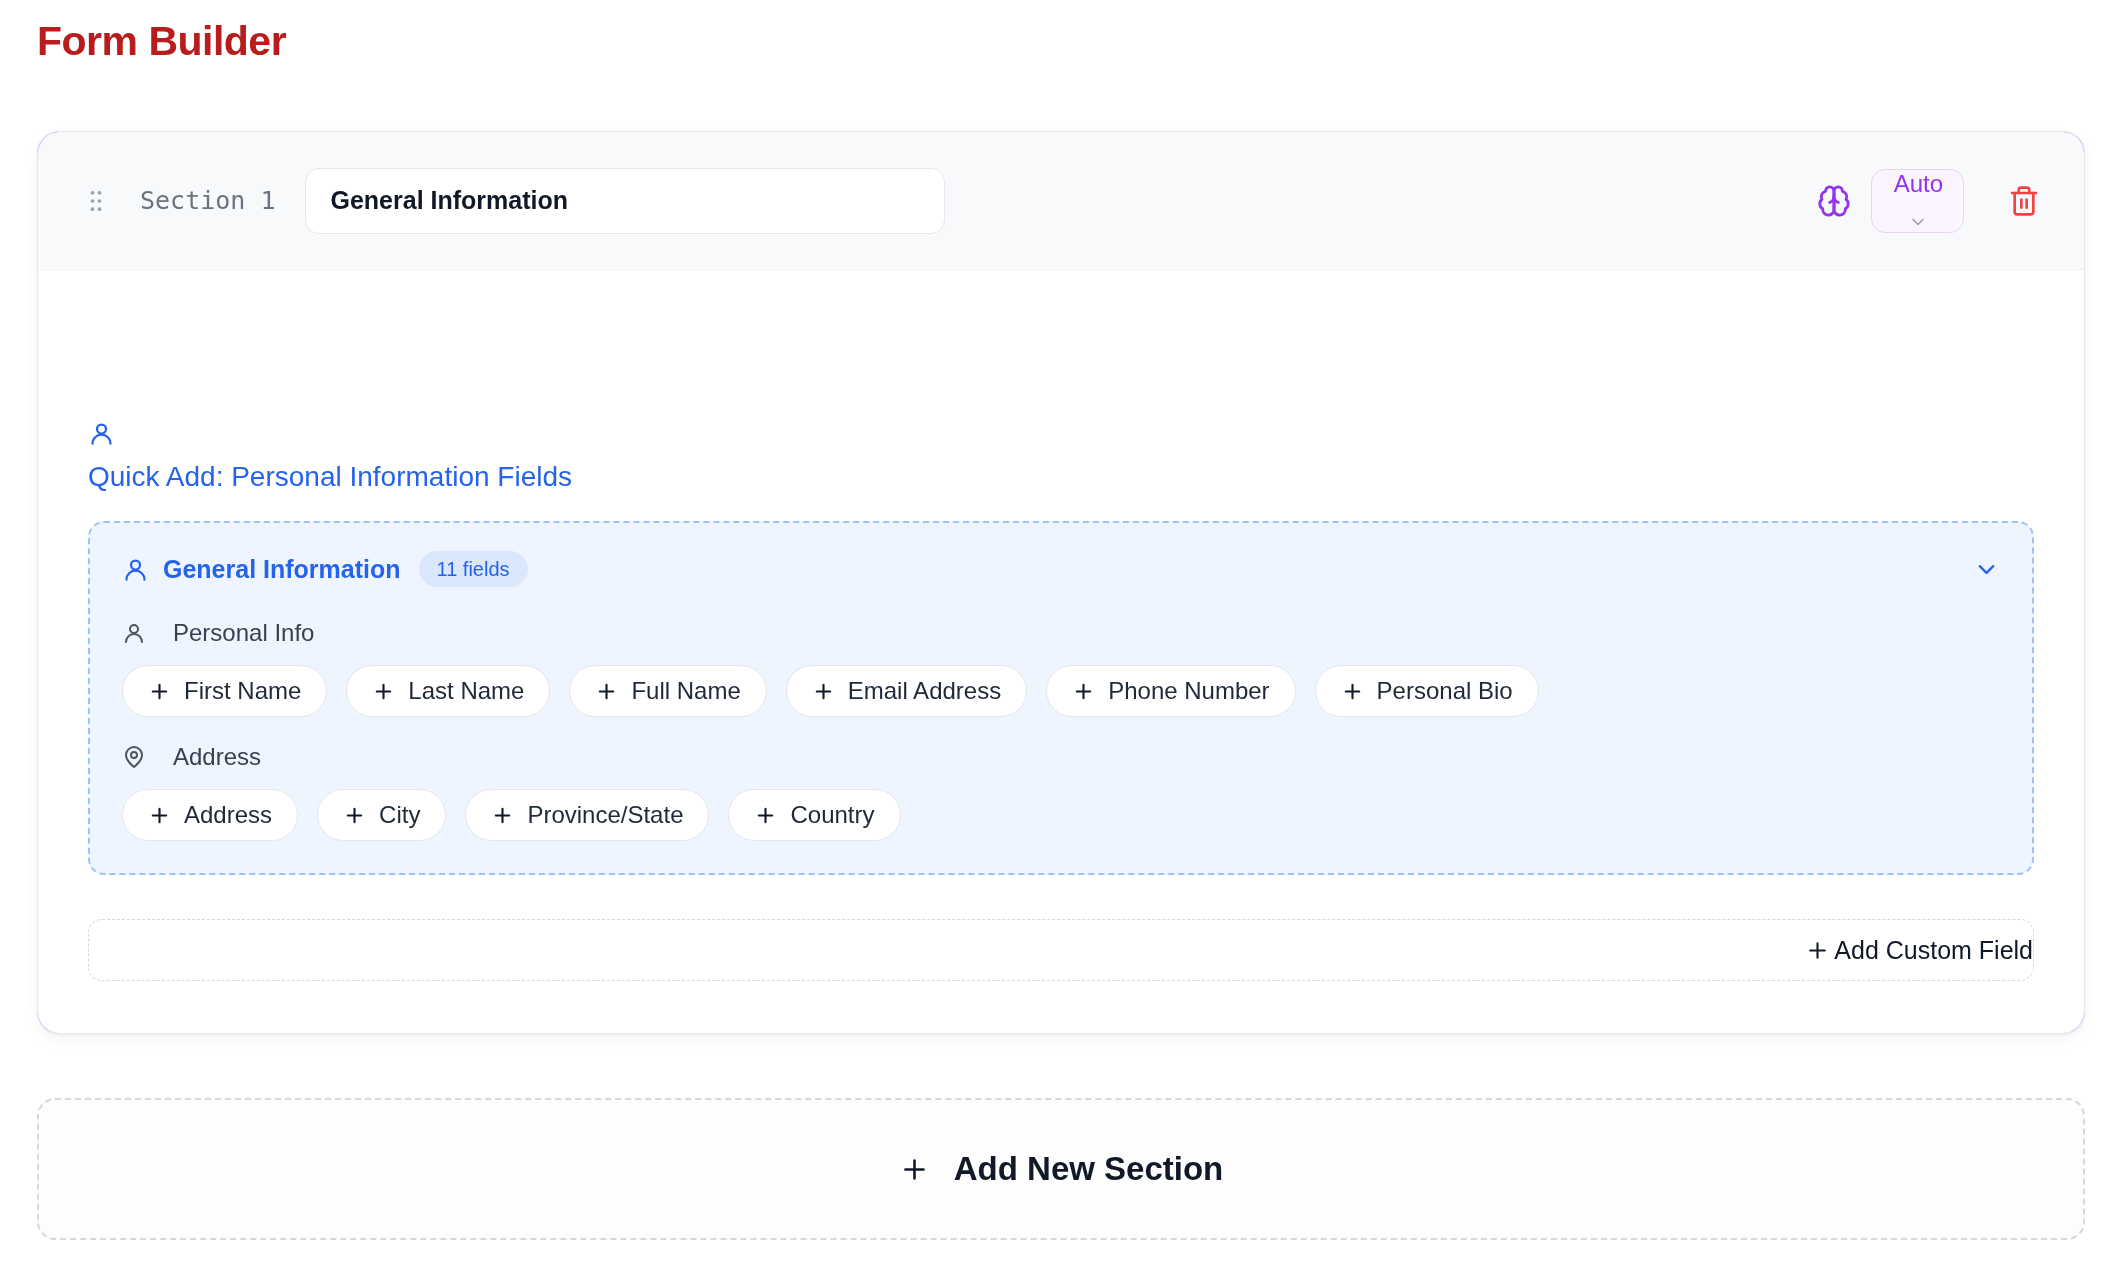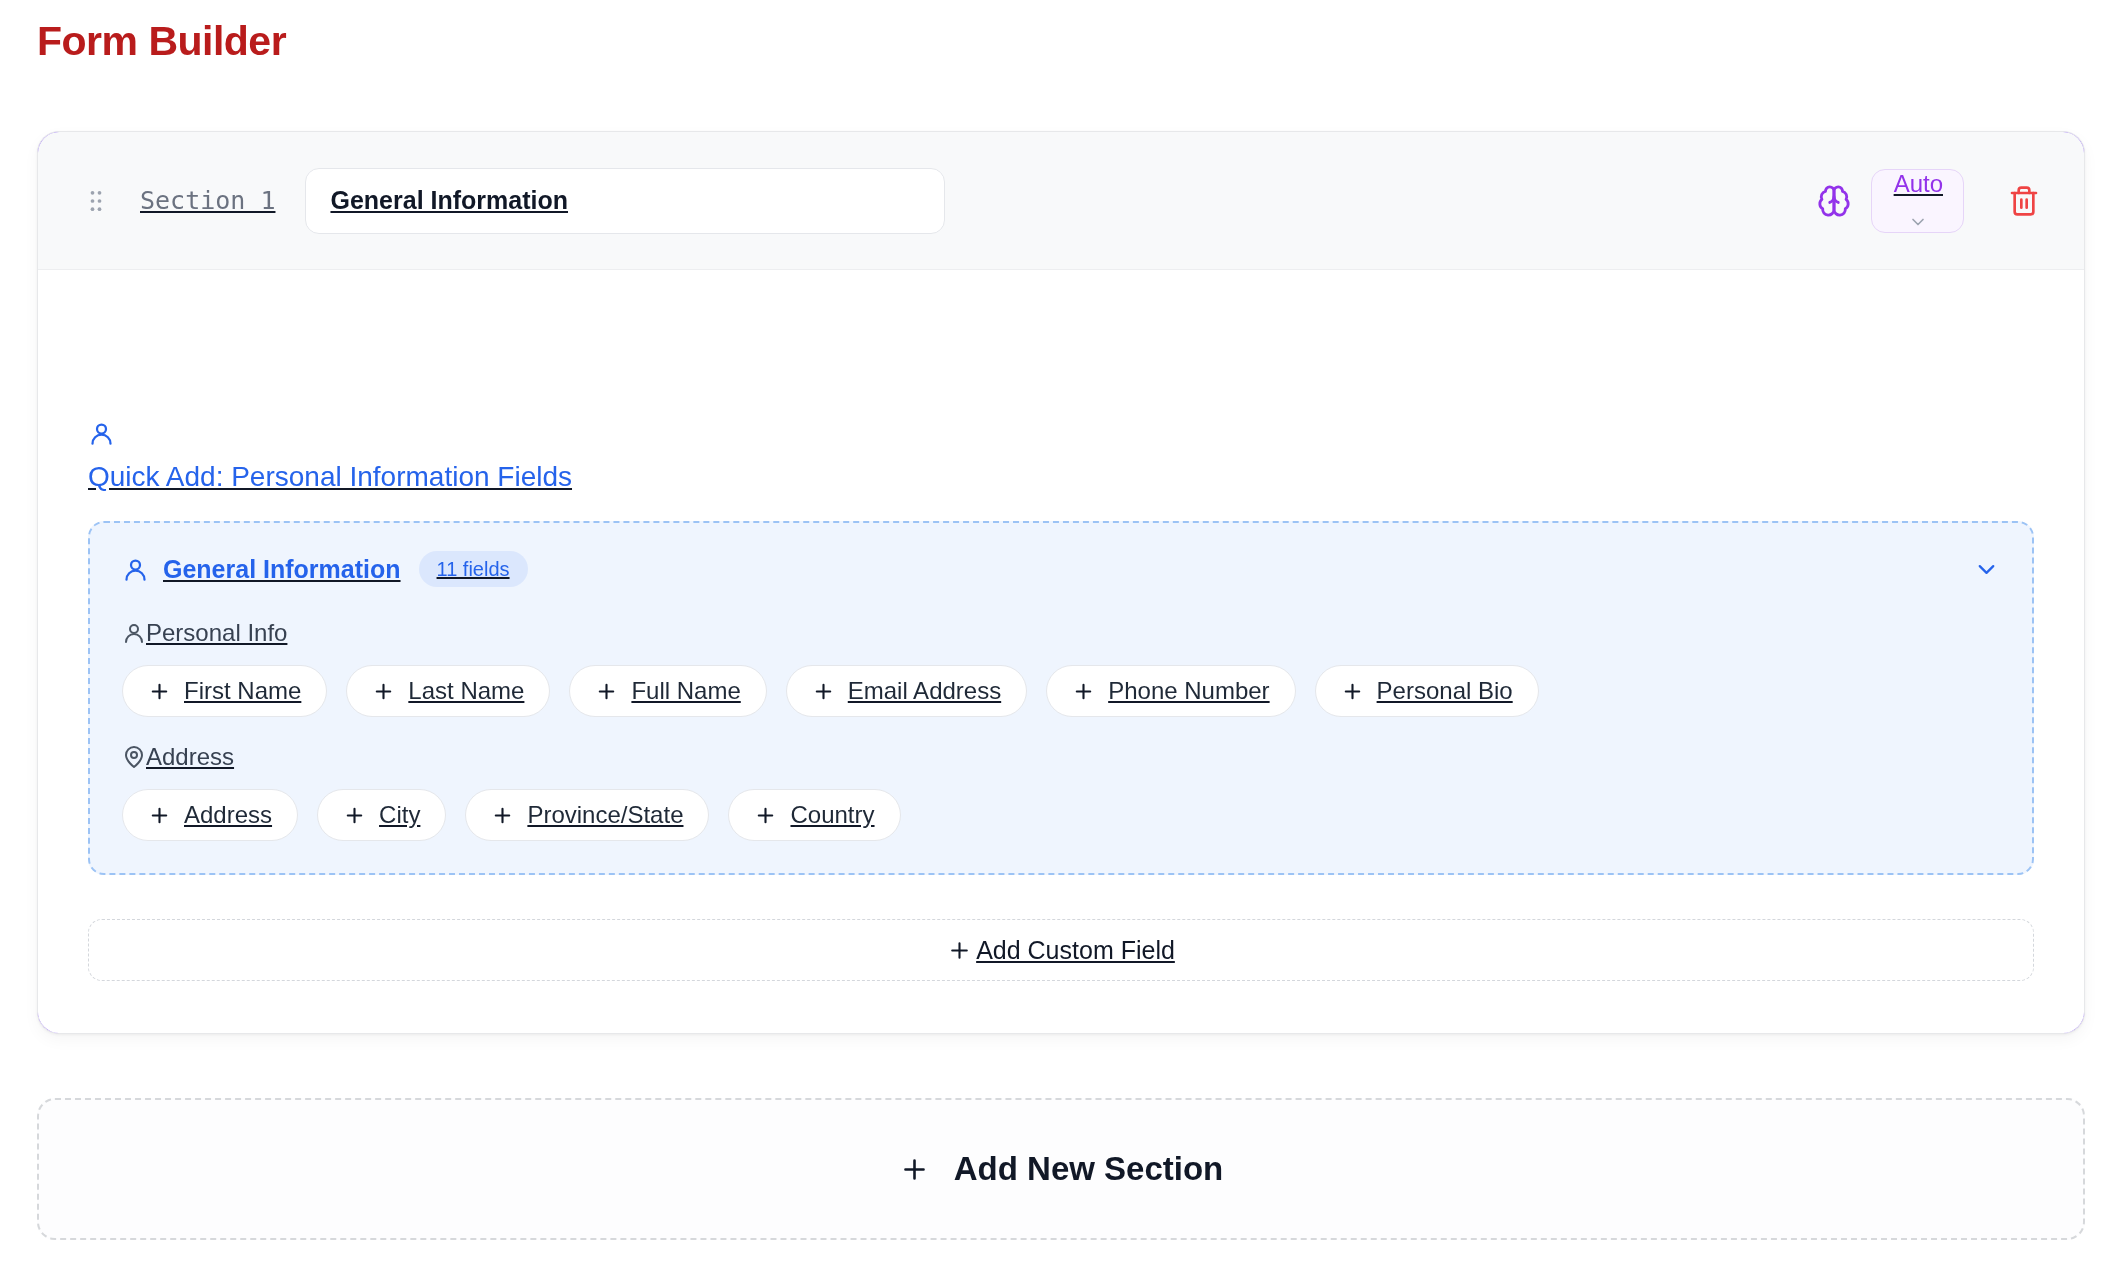--- a/index.html
+++ b/index.html
@@ -20,21 +20,20 @@
   }
 
   
   .card {
     margin-top: 66px;
     background: #8b5cf6;
     border: 1px solid #e7e8ea;
     border-radius: 22px;
     box-shadow: 0 1px 3px rgba(0,0,0,.05), 0 6px 16px rgba(0,0,0,.04);
     overflow: hidden;
-    text-decoration: underline;
   }
   .card-header {
     display: flex;
     align-items: center;
     height: 138px;
     padding: 0 44px;
     background: #f8f9fa;
     border-bottom: 1px solid #edeef0;
   }
   .drag-handle {
@@ -148,21 +147,21 @@
     padding: 8px 18px;
     border-radius: 999px;
     line-height: 1;
   }
   .qa-chevron { margin-left: auto; color: #2563eb; display: flex; cursor: pointer; }
   .qa-chevron svg { width: 27px; height: 27px; }
 
   .qa-group-label {
     display: flex;
     align-items: center;
-    gap: 0;
+    gap: 27px;
     margin-top: 32px;
     font-size: 24px;
     font-weight: 500;
     color: #374151;
   }
   .qa-group-label svg { width: 24px; height: 24px; color: #4b5563; }
   .qa-group-label.second { margin-top: 26px; }
 
   .pill-row {
     display: flex;
@@ -187,21 +186,21 @@
     white-space: nowrap;
   }
   .pill svg { width: 23px; height: 23px; color: #111827; }
 
   .add-custom-field {
     margin-top: 44px;
     width: 100%;
     height: 62px;
     display: flex;
     align-items: center;
-    justify-content: center;
+    justify-content: flex-end;
     gap: 4px;
     background: transparent;
     border: 1px dashed #d4d7dc;
     border-radius: 14px;
     font-family: "Liberation Sans", sans-serif;
     font-size: 25px;
     font-weight: 500;
     color: #111827;
     cursor: pointer;
   }

